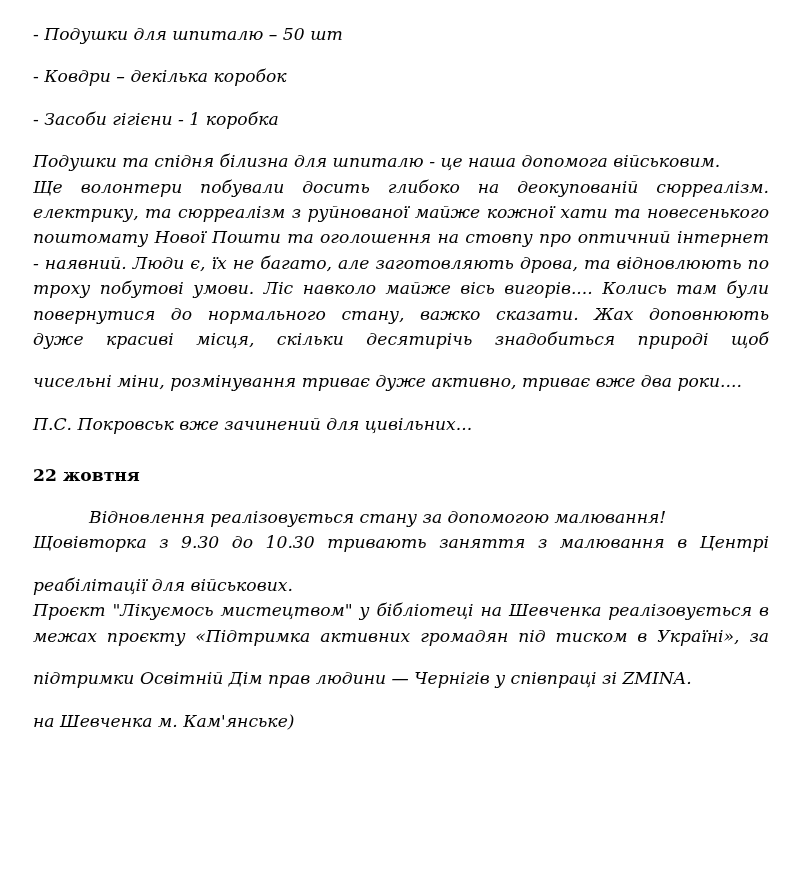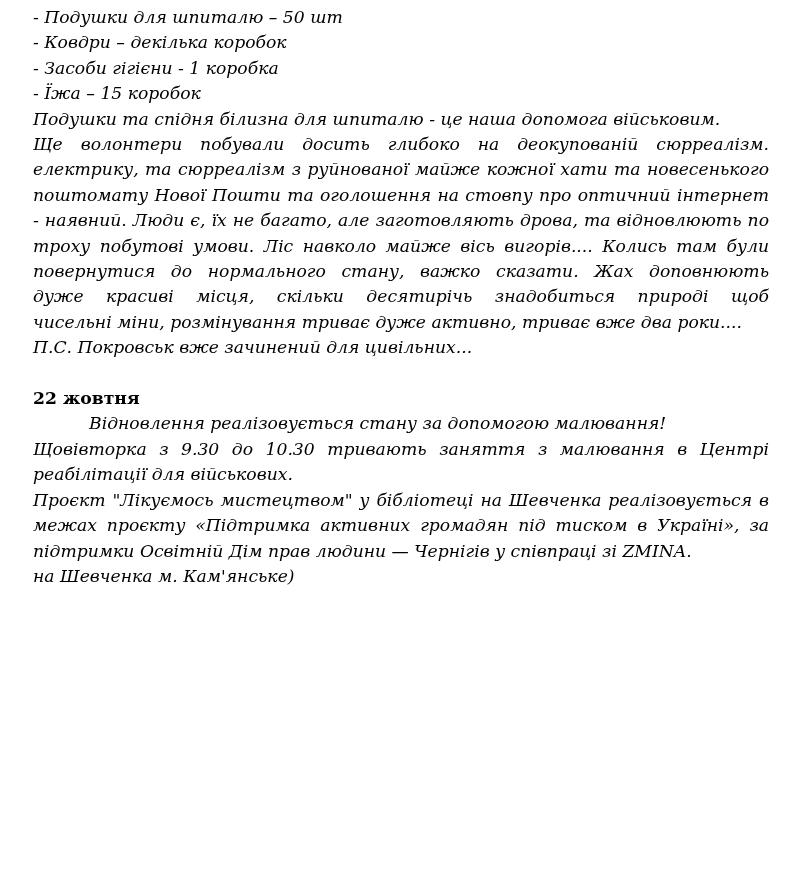--- a/index.html
+++ b/index.html
@@ -2,36 +2,35 @@
 <html><head>
 <meta charset="utf-8">
 <style>
   html, body { margin: 0; padding: 0; background: #ffffff; }
   body { width: 807px; height: 890px; overflow: hidden; position: relative; }
   .page {
     position: absolute; left: 33px; top: 5px; width: 736px;
     font-family: "DejaVu Serif", "Liberation Serif", serif;
     font-size: 17.2px; line-height: 25.4px; color: #000;
   }
-  .line { display: block; white-space: nowrap; font-style: italic; }
+  .line { display: block; white-space: nowrap; font-style: italic; margin-top: 17px; }
   .jl { display:block; font-style: italic; text-align: justify; text-align-last: justify; white-space: normal; }
   .dash { font-style: normal; }
   .gap { height: 25.4px; }
   .date { font-weight: bold; font-style: normal; display:block; }
   .indent { padding-left: 56px; }
 </style>
 </head>
 <body>
 
 <div class="page">
   <div>
     <span class="line"><span class="dash">- </span><span>Подушки для шпиталю – 50 шт</span></span>
     <span class="line"><span class="dash">- </span><span>Ковдри – декілька коробок</span></span>
     <span class="line"><span class="dash">- </span><span>Засоби гігієни - 1 коробка</span></span>
-    <span class="line"><span class="dash">- </span><span>Їжа – 15 коробок</span></span>
   </div>
 
   <div id="p1">
       <span class="line">Подушки та спідня білизна для шпиталю -  це наша допомога військовим.</span>
       <span class="jl">Ще волонтери побували досить глибоко на деокупованій сюрреалізм.</span>
       <span class="jl">електрику, та сюрреалізм з руйнованої  майже кожної хати та новесенького</span>
       <span class="jl">поштомату Нової Пошти та оголошення на стовпу про оптичний інтернет</span>
       <span class="jl">- наявний. Люди є, їх не багато, але заготовляють дрова, та відновлюють по</span>
       <span class="jl">троху побутові умови. Ліс навколо майже вісь вигорів.... Колись там були</span>
       <span class="jl">повернутися до нормального стану, важко сказати. Жах доповнюють</span>

